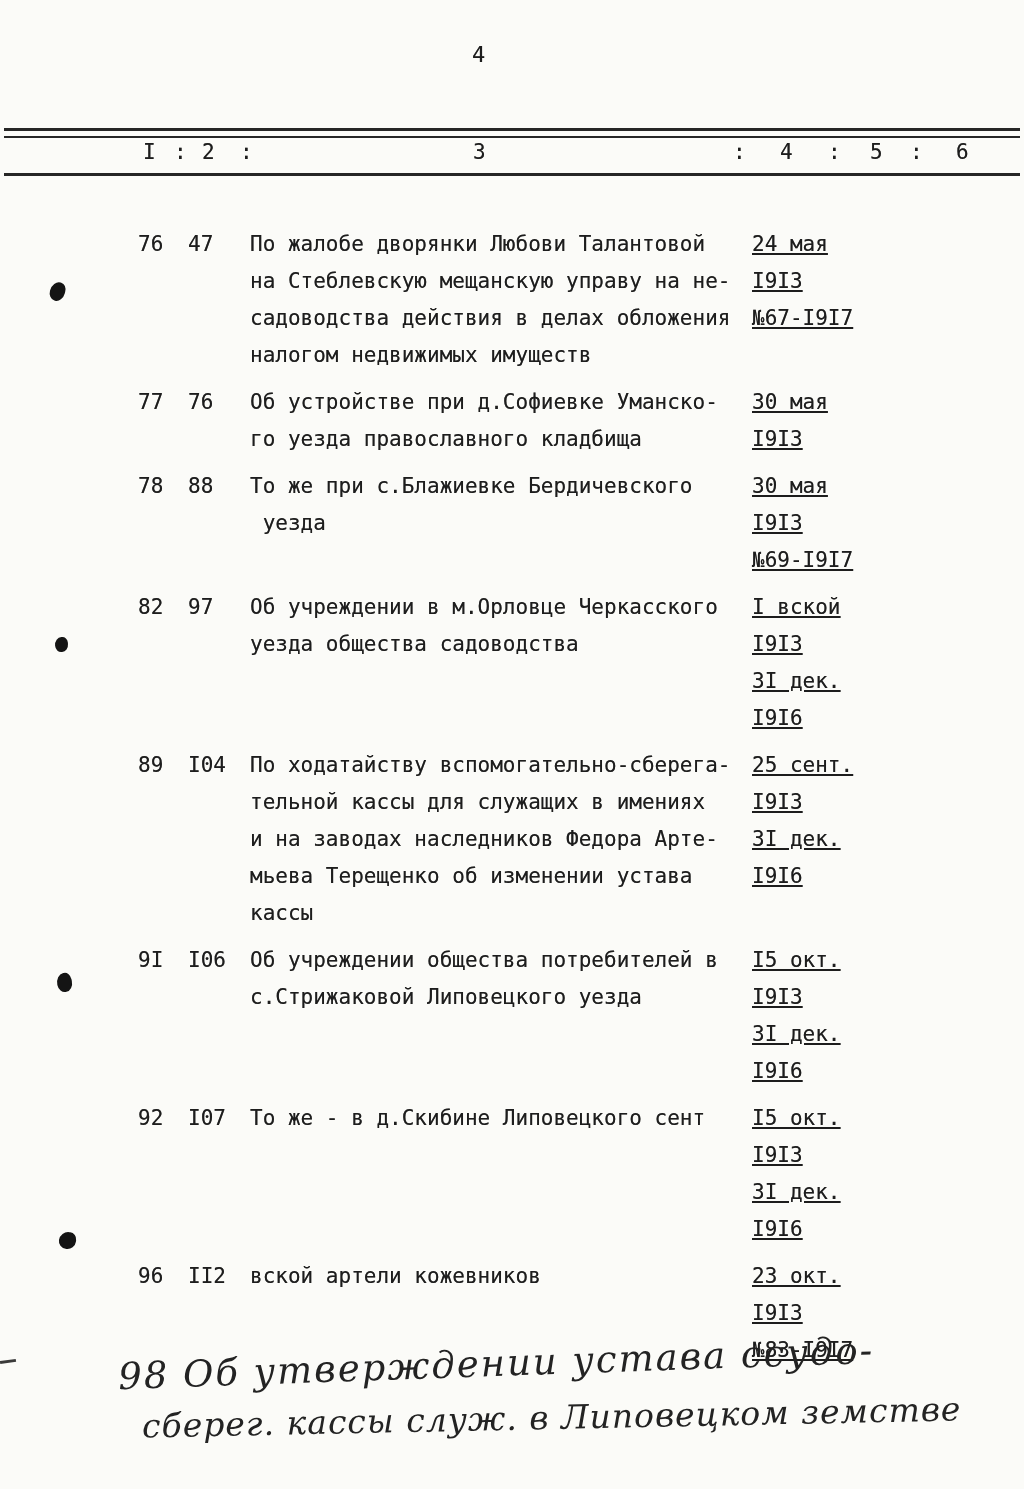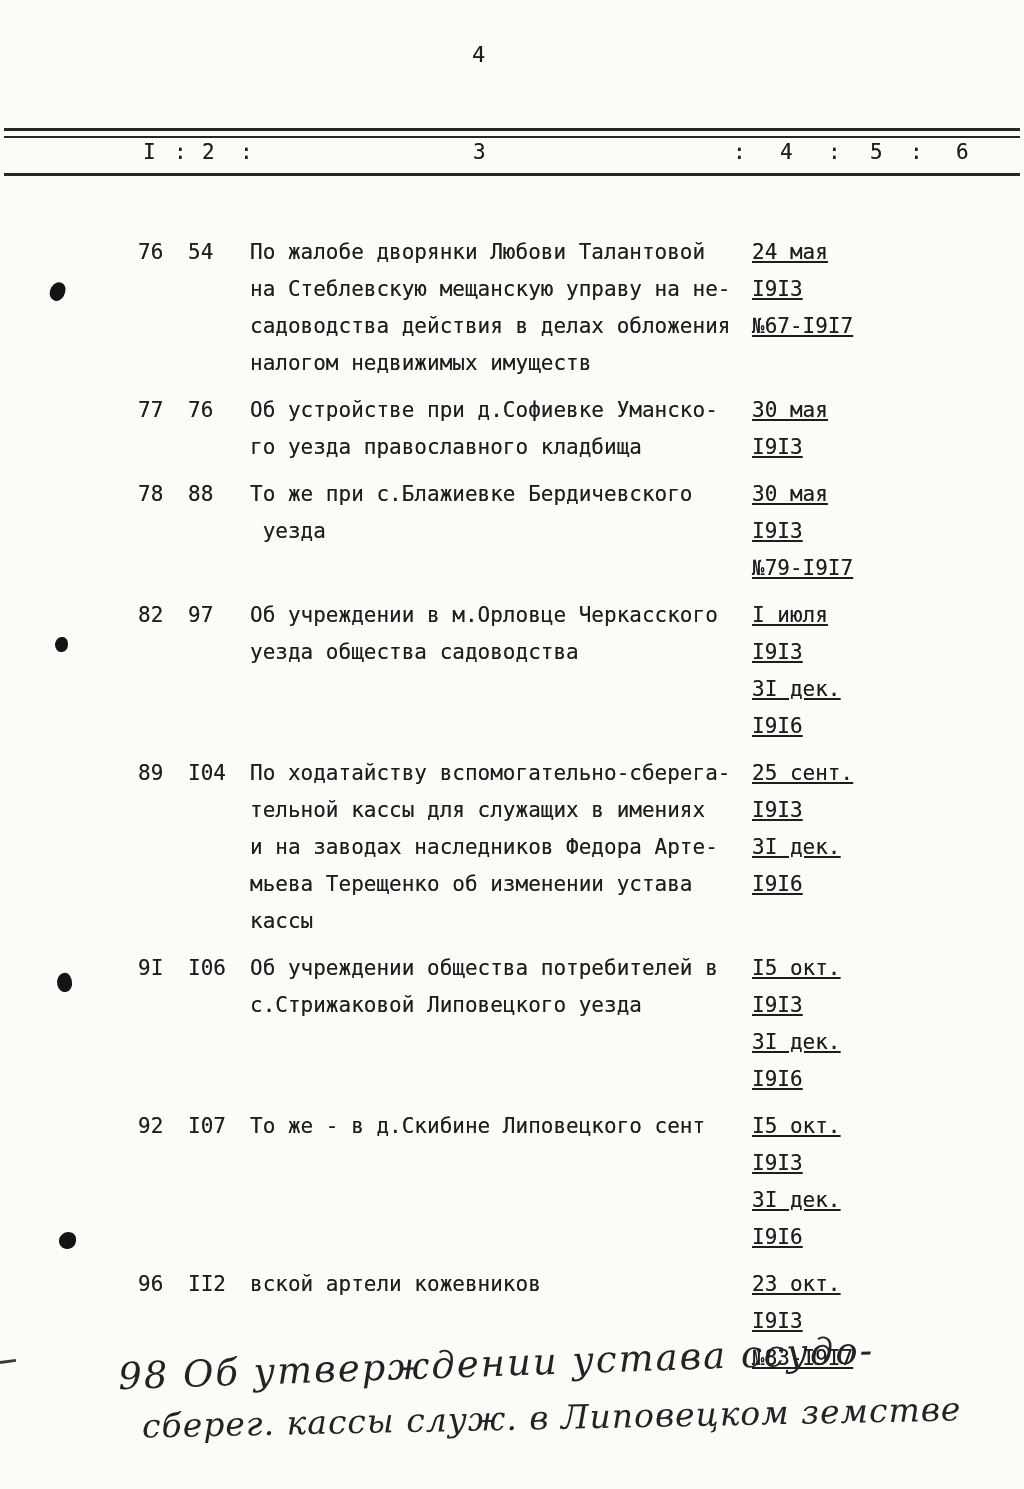--- a/index.html
+++ b/index.html
@@ -14,21 +14,21 @@
   }
   .page-number{position:absolute;left:472px;top:42px;font-size:22px;}
   .rule{position:absolute;left:4px;right:4px;background:#262626;}
   .rule-1{top:128px;height:3px;}
   .rule-2{top:136px;height:2px;}
   .rule-3{top:173px;height:3px;}
   .header-cell{position:absolute;top:140px;font-size:21px;}
   .hc0{left:143px;} .hc1{left:174px;} .hc2{left:202px;} .hc3{left:240px;}
   .hc4{left:473px;} .hc5{left:733px;} .hc6{left:780px;} .hc7{left:828px;}
   .hc8{left:870px;} .hc9{left:910px;} .hc10{left:956px;}
-  .entries{position:absolute;top:234px;left:0;width:1024px;}
+  .entries{position:absolute;top:226px;left:0;width:1024px;}
   .entry{display:flex;margin-bottom:10px;font-size:21px;line-height:37px;}
   .c{flex:0 0 auto;}
   .n1{width:50px;margin-left:138px;}
   .n2{width:50px;}
   .desc{width:502px;margin-left:12px;}
   .dates{width:270px;text-decoration:underline;}
   .line{white-space:pre;}
   .ink{position:absolute;background:#141414;border-radius:60% 45% 55% 50%;}
   .ink-1{left:50px;top:282px;width:15px;height:19px;transform:rotate(15deg);}
   .ink-2{left:55px;top:637px;width:13px;height:15px;transform:rotate(-5deg);}
@@ -68,21 +68,21 @@
     <span class="header-cell hc8">5</span>
     <span class="header-cell hc9">:</span>
     <span class="header-cell hc10">6</span>
   </div>
 
   <div class="rule rule-3"></div>
 
   <div class="entries">
   <div class="entry">
     <div class="c n1">76</div>
-    <div class="c n2">54</div>
+    <div class="c n2">47</div>
     <div class="c desc">
           <div class="line">По жалобе дворянки Любови Талантовой</div>
           <div class="line">на Стеблевскую мещанскую управу на не-</div>
           <div class="line">садоводства действия в делах обложения</div>
           <div class="line">налогом недвижимых имуществ</div>
         </div>
     <div class="c dates">
           <div class="line">24 мая</div>
           <div class="line">I9I3</div>
           <div class="line">№67-I9I7</div>
@@ -105,33 +105,33 @@
   <div class="entry">
     <div class="c n1">78</div>
     <div class="c n2">88</div>
     <div class="c desc">
           <div class="line">То же при с.Блажиевке Бердичевского</div>
           <div class="line"> уезда</div>
         </div>
     <div class="c dates">
           <div class="line">30 мая</div>
           <div class="line">I9I3</div>
-          <div class="line">№79-I9I7</div>
+          <div class="line">№69-I9I7</div>
         </div>
   </div>
 
   <div class="entry">
     <div class="c n1">82</div>
     <div class="c n2">97</div>
     <div class="c desc">
           <div class="line">Об учреждении в м.Орловце Черкасского</div>
           <div class="line">уезда общества садоводства</div>
         </div>
     <div class="c dates">
-          <div class="line">I июля</div>
+          <div class="line">I вской</div>
           <div class="line">I9I3</div>
           <div class="line">3I дек.</div>
           <div class="line">I9I6</div>
         </div>
   </div>
 
   <div class="entry">
     <div class="c n1">89</div>
     <div class="c n2">I04</div>
     <div class="c desc">

